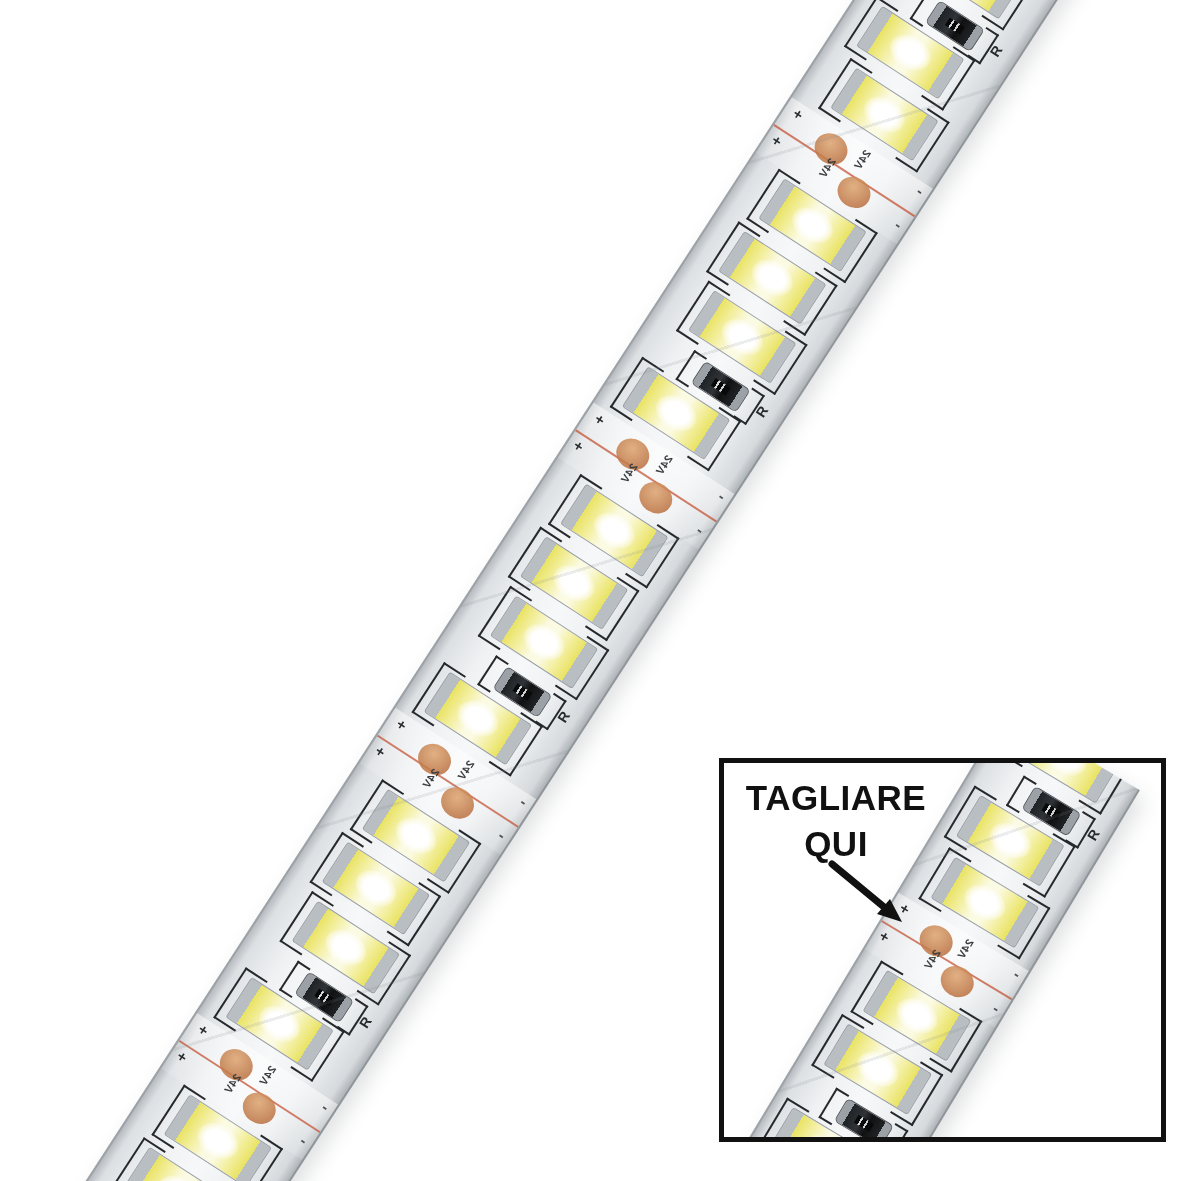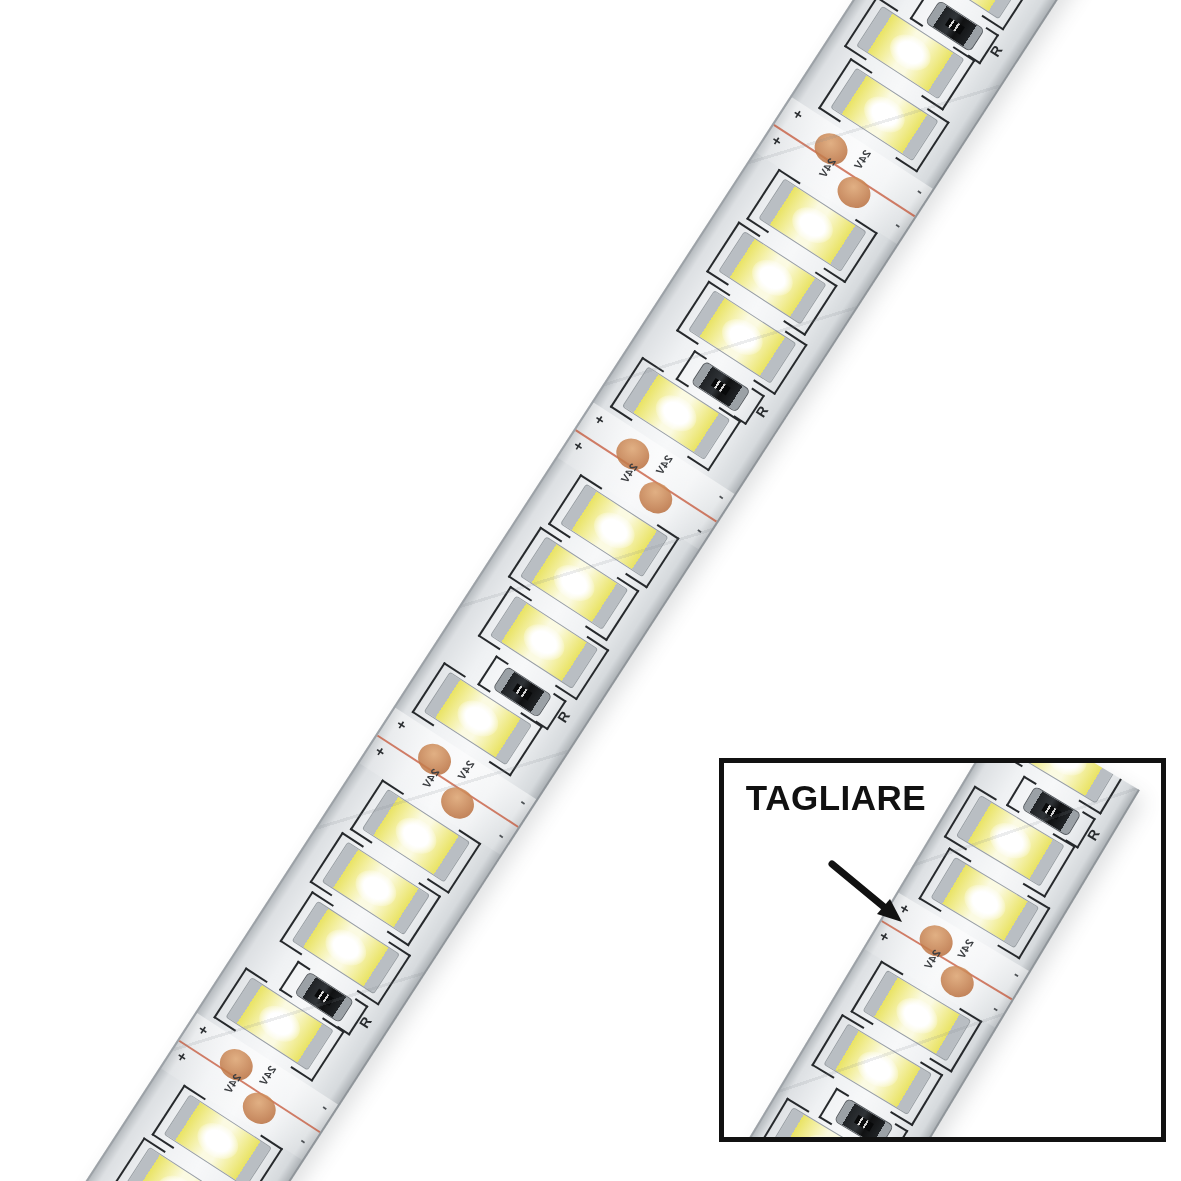--- a/index.html
+++ b/index.html
@@ -268,20 +268,21 @@
         <div class="lbody" style="left:calc(50% + -51px)">
           <i></i>
         </div>
       </div>
       <div class="item led" style="top: 1557px;"></div>
     </div>
 
   <div id="callout">
     <div id="callout-label">
       <div>TAGLIARE</div>
+      <div>QUI</div>
     </div>
     <svg id="callout-arrow" width="447" height="406" viewBox="0 0 447 406">
       <line x1="108" y1="101" x2="160" y2="144" stroke="#111" stroke-width="7" stroke-linecap="round"></line>
       <polygon points="178,159 153,151 166,136" fill="#111"></polygon>
     </svg>
 
     <div id="inset-strip" class="strip">
         <div class="item led" style="top: -20px;">
           <div class="lbr l" style="left:calc(50% + -61px)"></div>
           <div class="lbr r" style="left:calc(50% + 31px)"></div>

